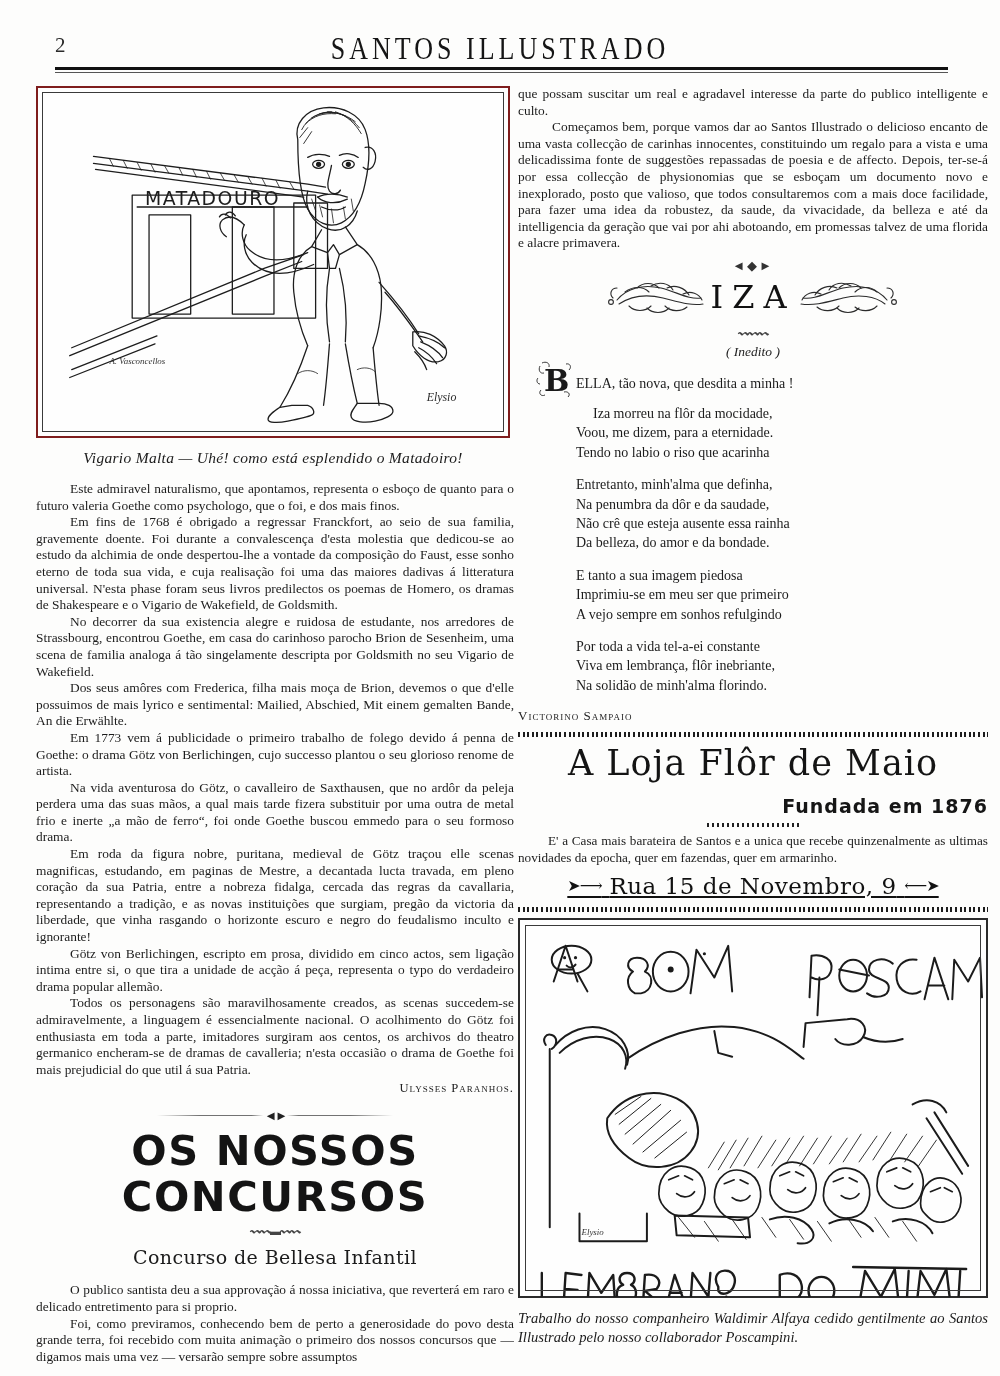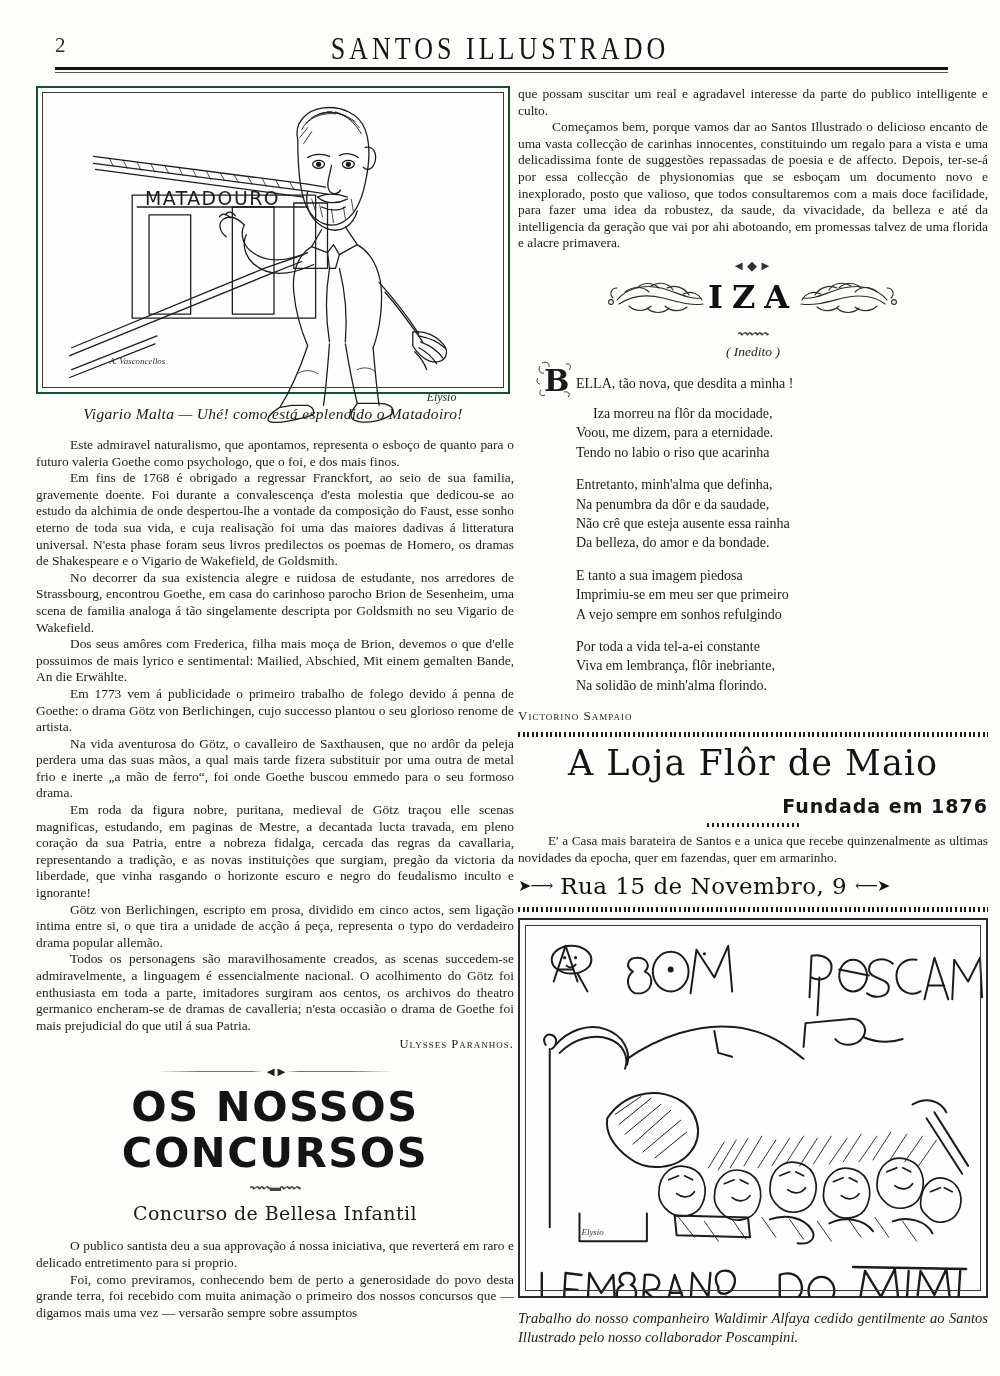--- a/index.html
+++ b/index.html
@@ -68,22 +68,22 @@
   }
   .body-text p {
     margin: 0;
     text-indent: 34px;
   }
   .body-text p.noindent { text-indent: 0; }
 
   
   .cartoon-frame {
     position: relative;
-    width: 474px; height: 308px;
-    border: 2px solid #14532d;
+    width: 474px; height: 352px;
+    border: 2px solid #7f1d1d;
     background: #fefefe;
     box-sizing: border-box;
   }
   .cartoon-frame::after {
     content: "";
     position: absolute; inset: 4px;
     border: 1px solid #3a3a3a;
     pointer-events: none;
   }
   .cartoon-svg { position: absolute; inset: 0; }
@@ -166,21 +166,21 @@
     margin-bottom: 2px;
   }
   .iza-wrap {
     position: relative;
     display: inline-block;
     width: 300px; height: 42px;
   }
   .iza-letters {
     position: absolute; left: 0; right: 0; top: 2px;
     font-family: "DejaVu Serif", serif;
-    font-weight: bold;
+    font-weight: normal;
     font-size: 32px;
     letter-spacing: 9px;
     color: #111;
     z-index: 2;
   }
   .iza-foliage {
     position: absolute; left: 0; top: 0; width: 300px; height: 42px;
     z-index: 1;
   }
   .iza-inedito {
@@ -251,27 +251,28 @@
       #222 0px, #222 2px, transparent 2px, transparent 5px);
   }
   .ad-body {
     font-size: 13.2px;
     line-height: 16.4px;
     text-align: justify;
     color: #1c1c1c;
   }
   .ad-body p { margin: 0; text-indent: 30px; }
   .ad-address {
-    text-align: left;
+    text-align: center;
     font-family: "DejaVu Serif", serif;
     font-size: 23px;
     color: #111;
     margin: 7px 0 2px 0;
     letter-spacing: 0.5px;
     white-space: nowrap;
+    text-decoration: underline;
   }
   .arrow-l, .arrow-r {
     font-size: 16px;
     vertical-align: 3px;
     letter-spacing: -1px;
     color: #111;
   }
 
   
   .cartoon2-frame {

